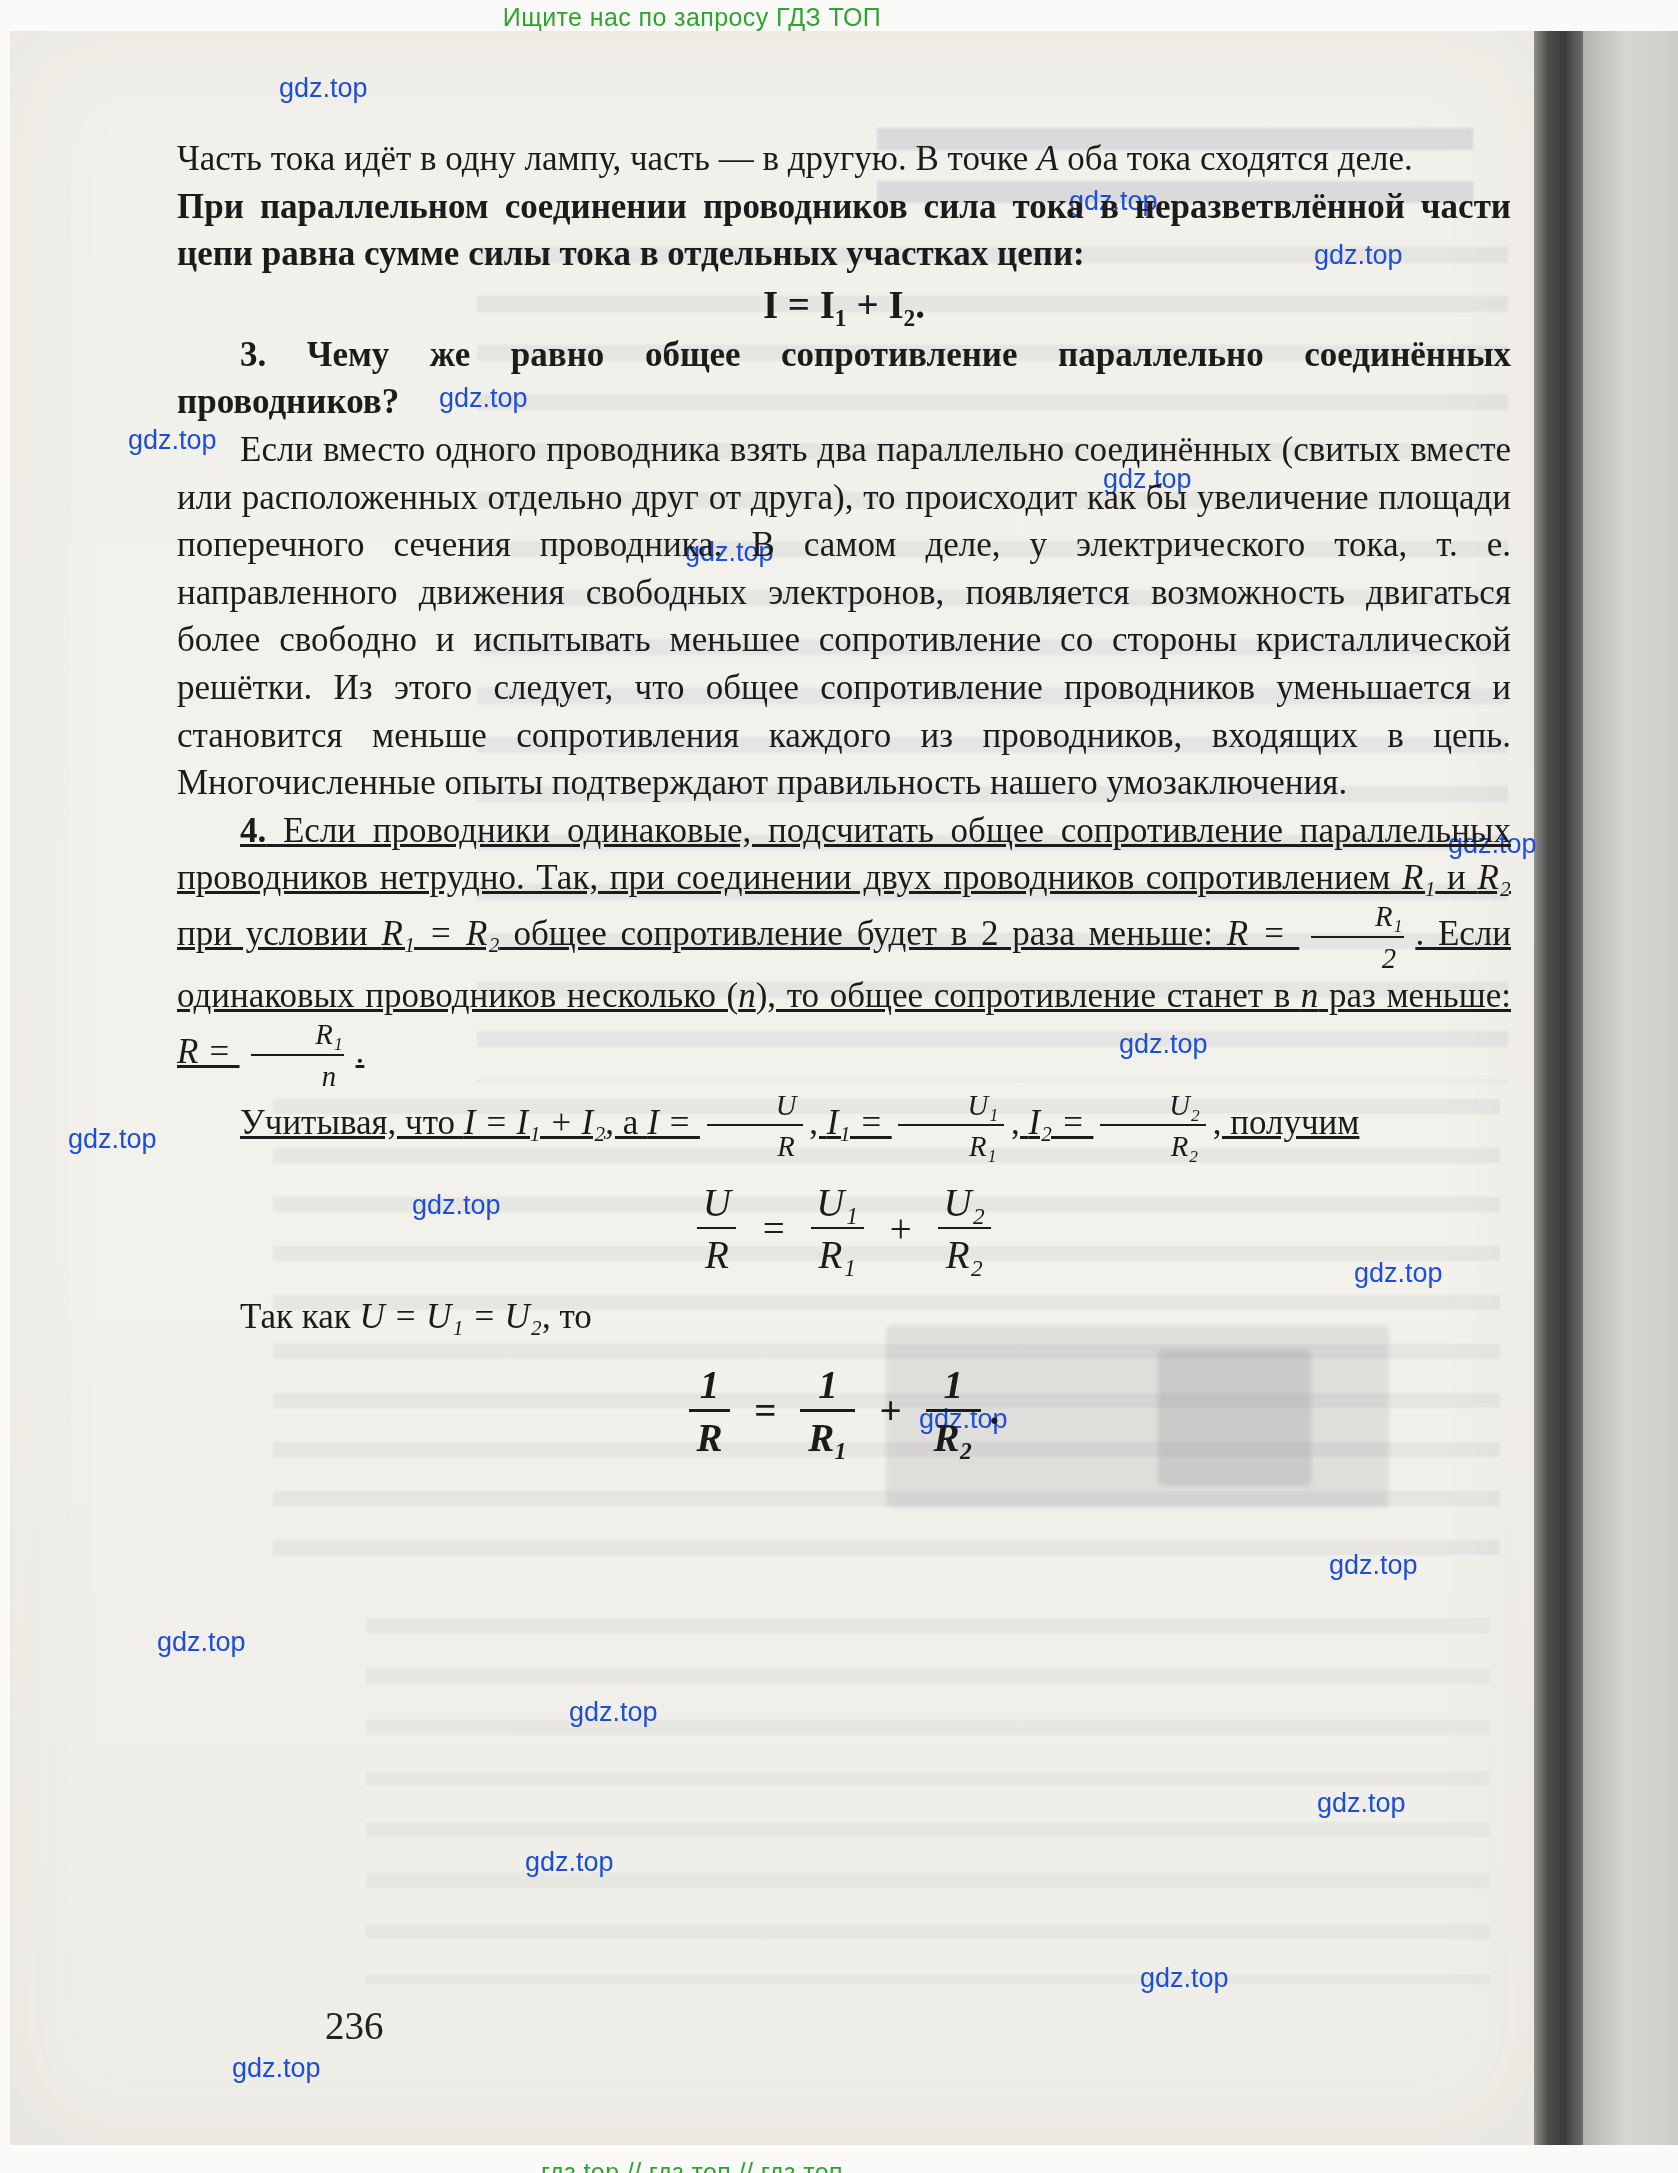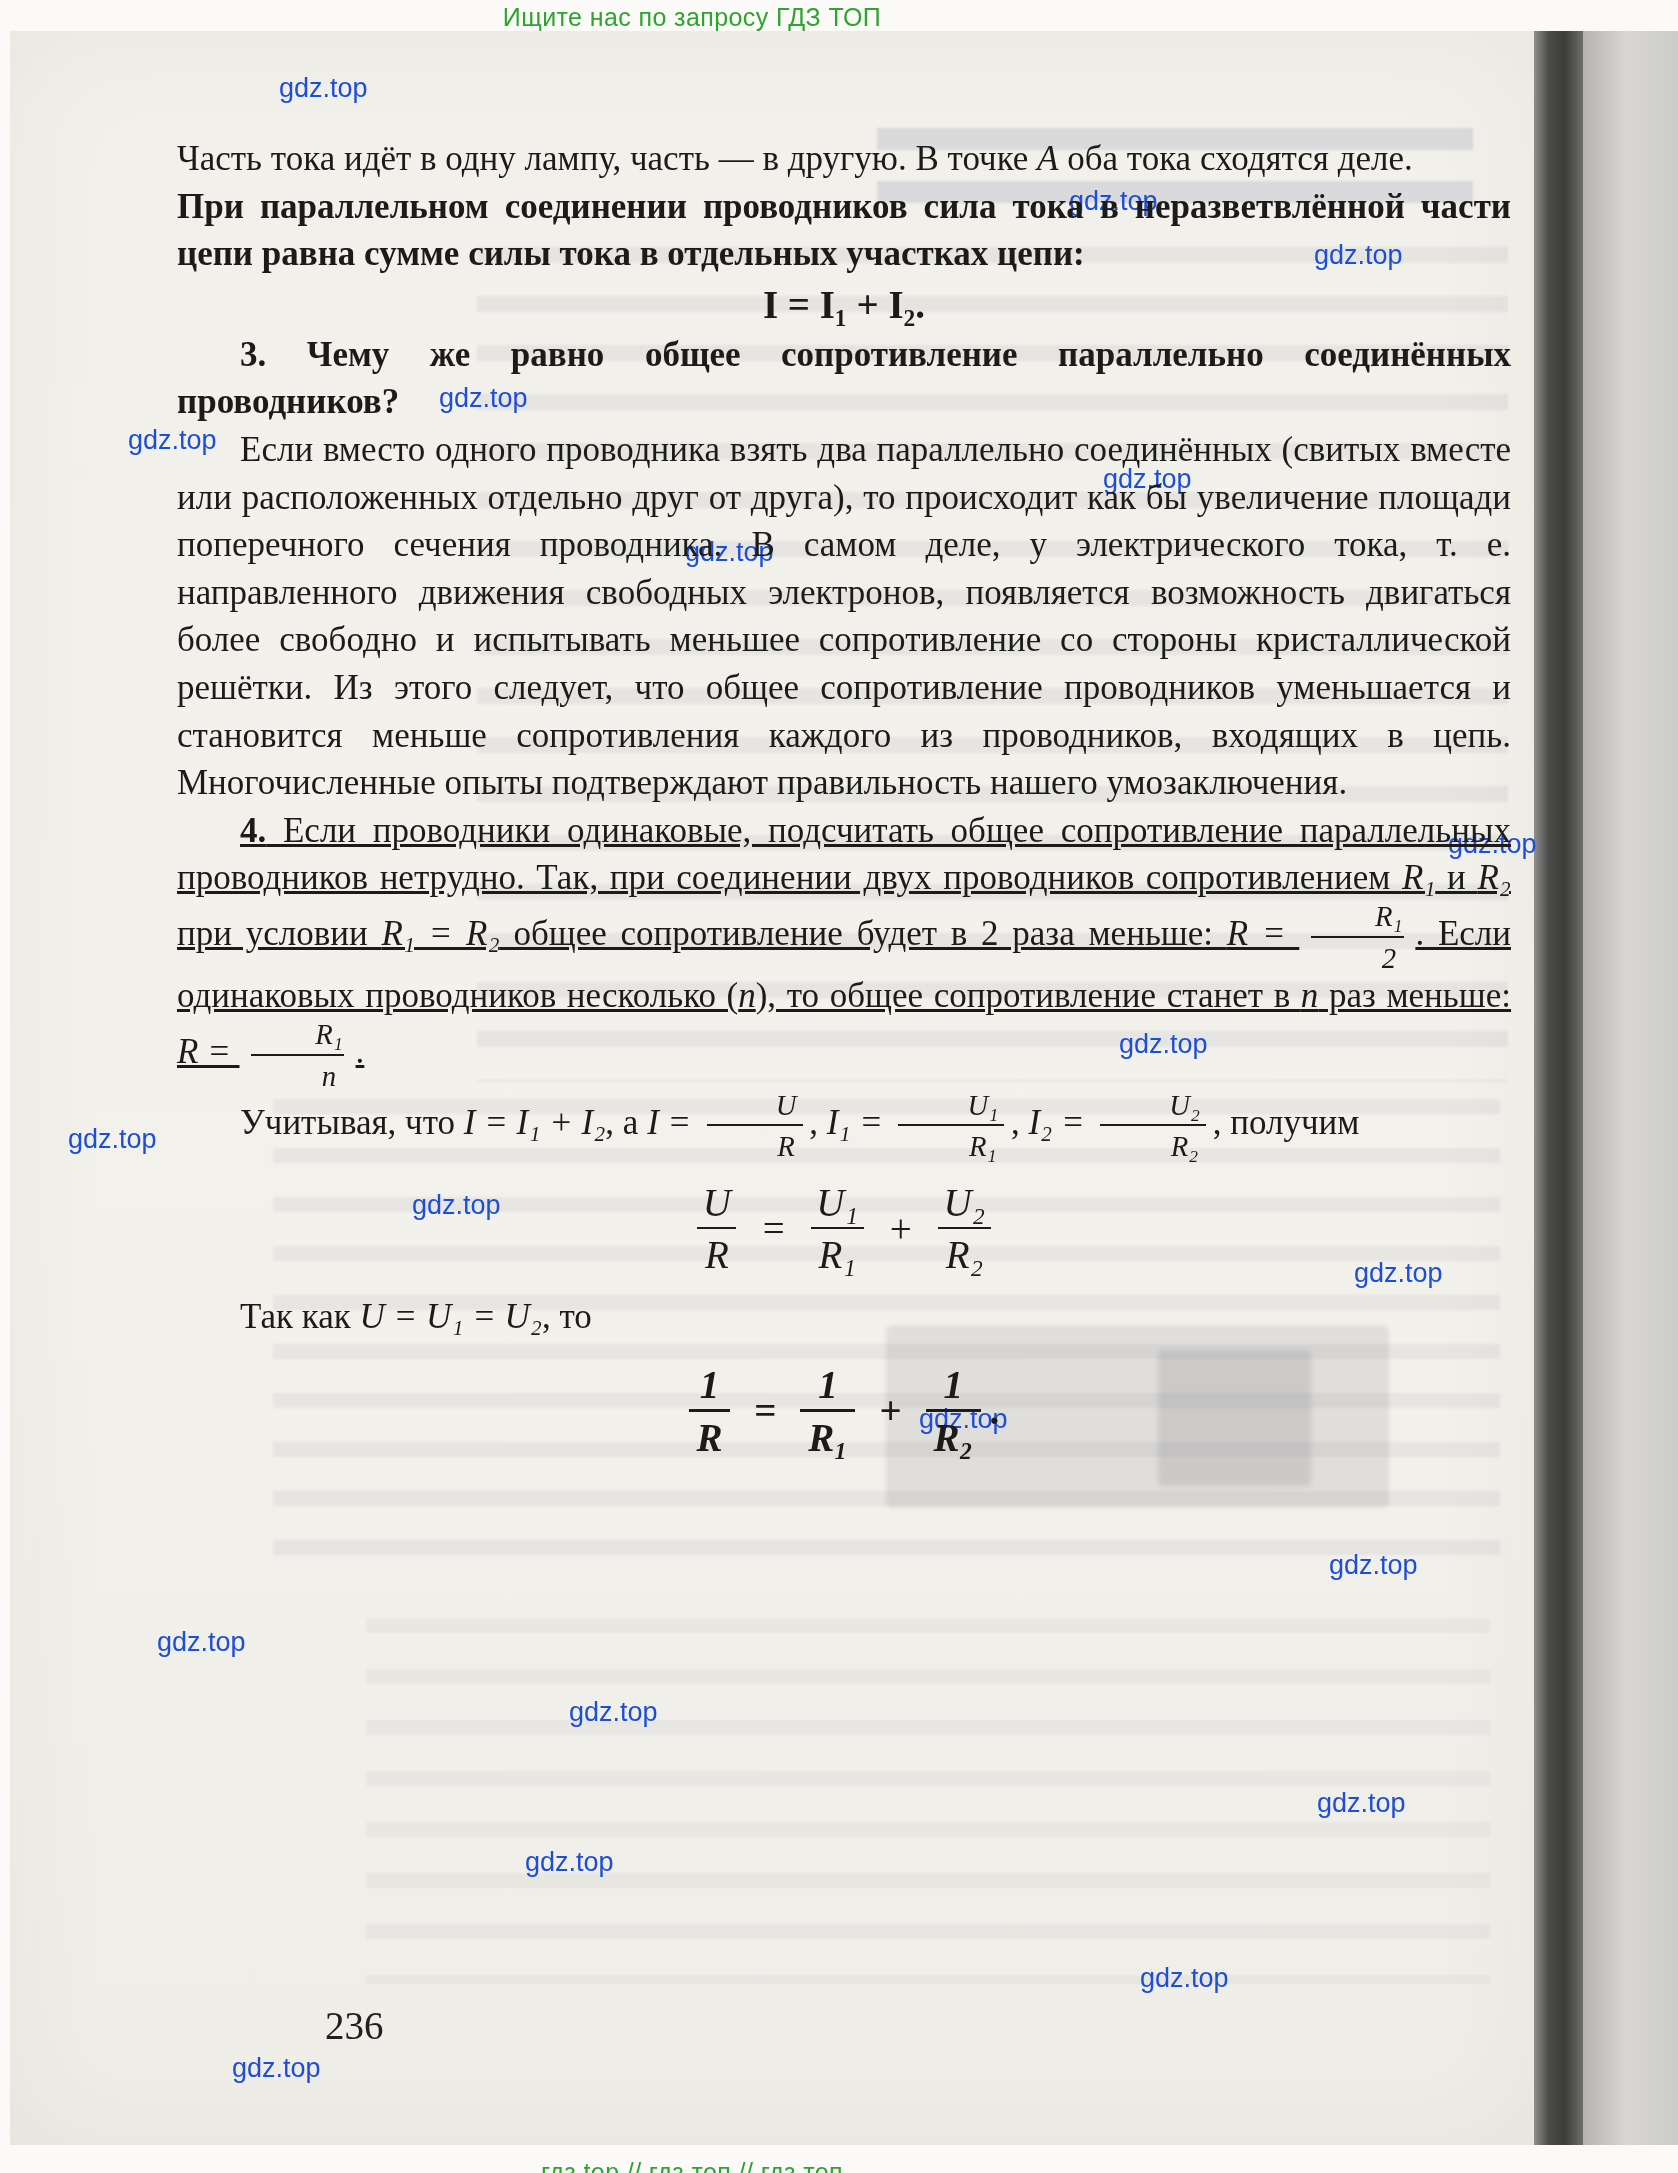--- a/index.html
+++ b/index.html
@@ -83,21 +83,21 @@
 
   .rule-para { margin-top: 22px; font-weight: bold; }
   .formula-line {
     margin: 13.6px 0 12px; text-align: center; text-indent: 0;
     font-size: 39px; font-weight: bold; 
   }
   .q3 { margin-top: 8.5px; font-weight: bold; }
   .explain { margin-top: 5.1px; }
   .item4 { margin-top: 5.1px; text-decoration: underline; }
   .ohm { margin-top: 6.8px; }
-  .given { margin-top: 10.2px; }
+  .given { margin-top: 10.2px; text-decoration: underline; }
   .since { margin-top: 6.8px; }
 
   
   .frac, .inline-frac {
     display: inline-flex; flex-direction: column; align-items: center;
     vertical-align: middle; font-style: italic;
   }
   .inline-frac { font-size: 0.82em; margin: 0 5.1px; }
   .fnum { display: block; line-height: 1; padding: 0 7.7px 5.1px; text-align: center; }
   .fden { display: block; line-height: 1; padding: 6px 7.7px 0; text-align: center; border-top: 2.6px solid #1c1b19; }

